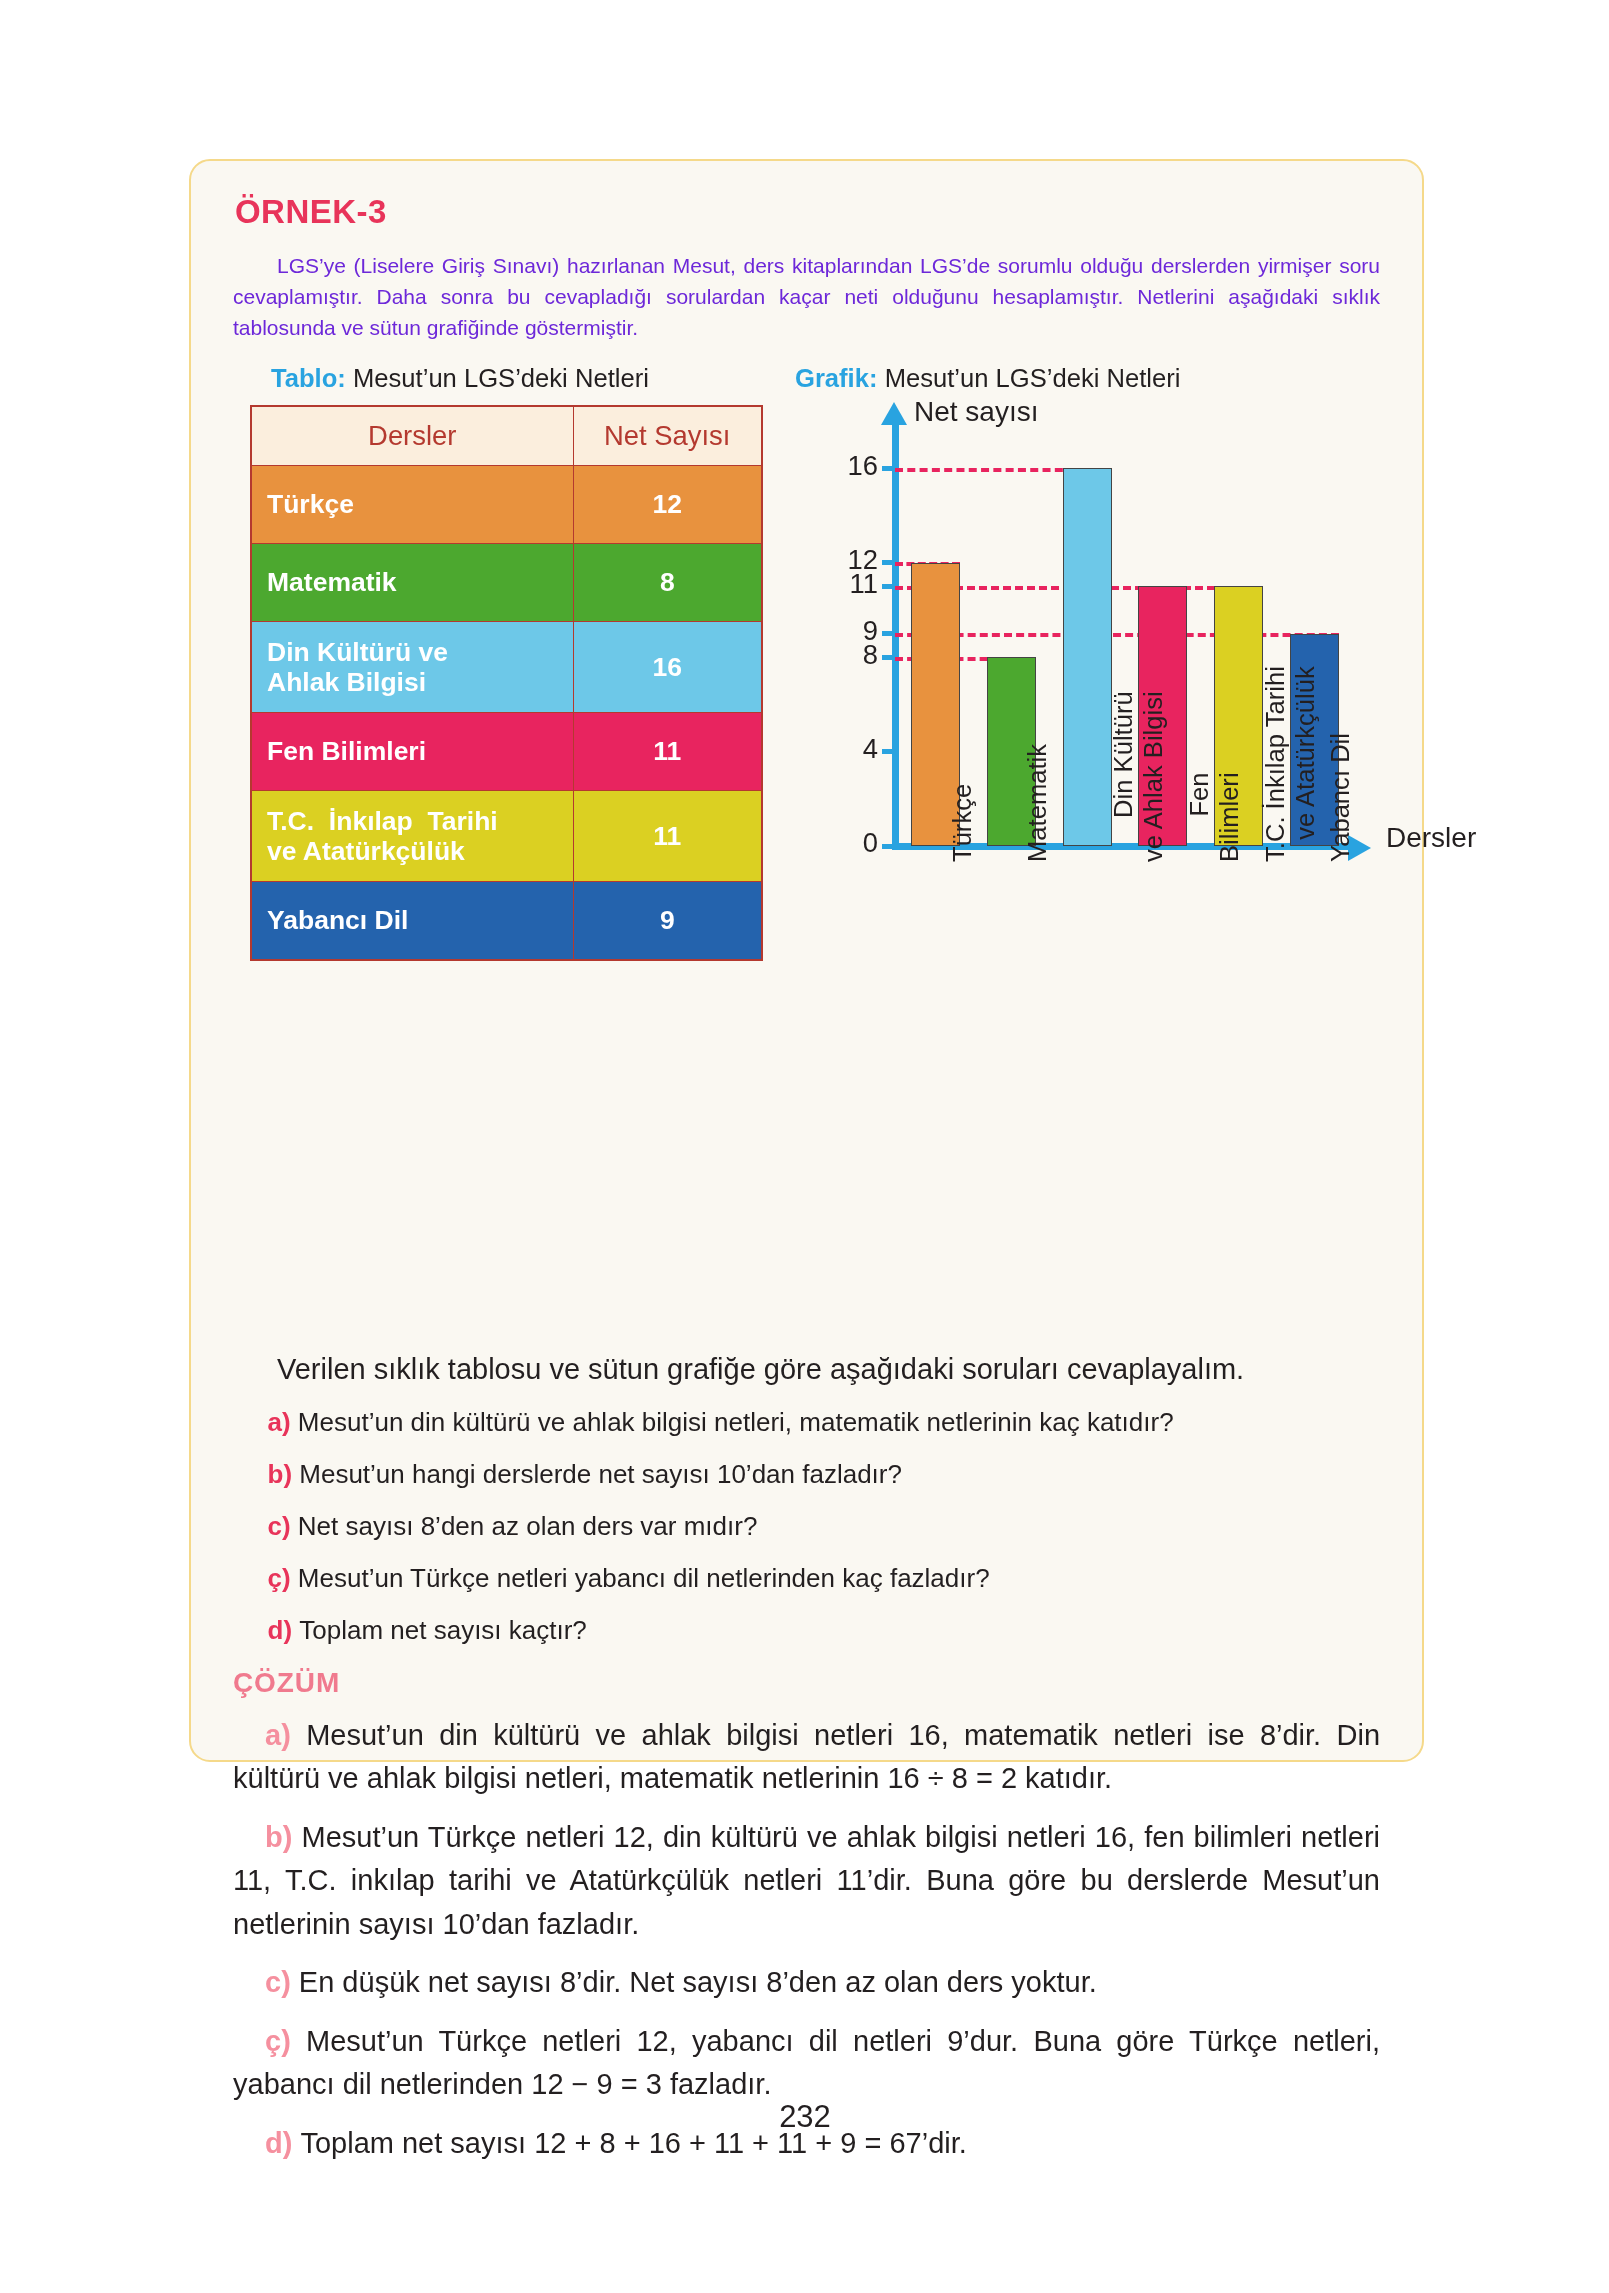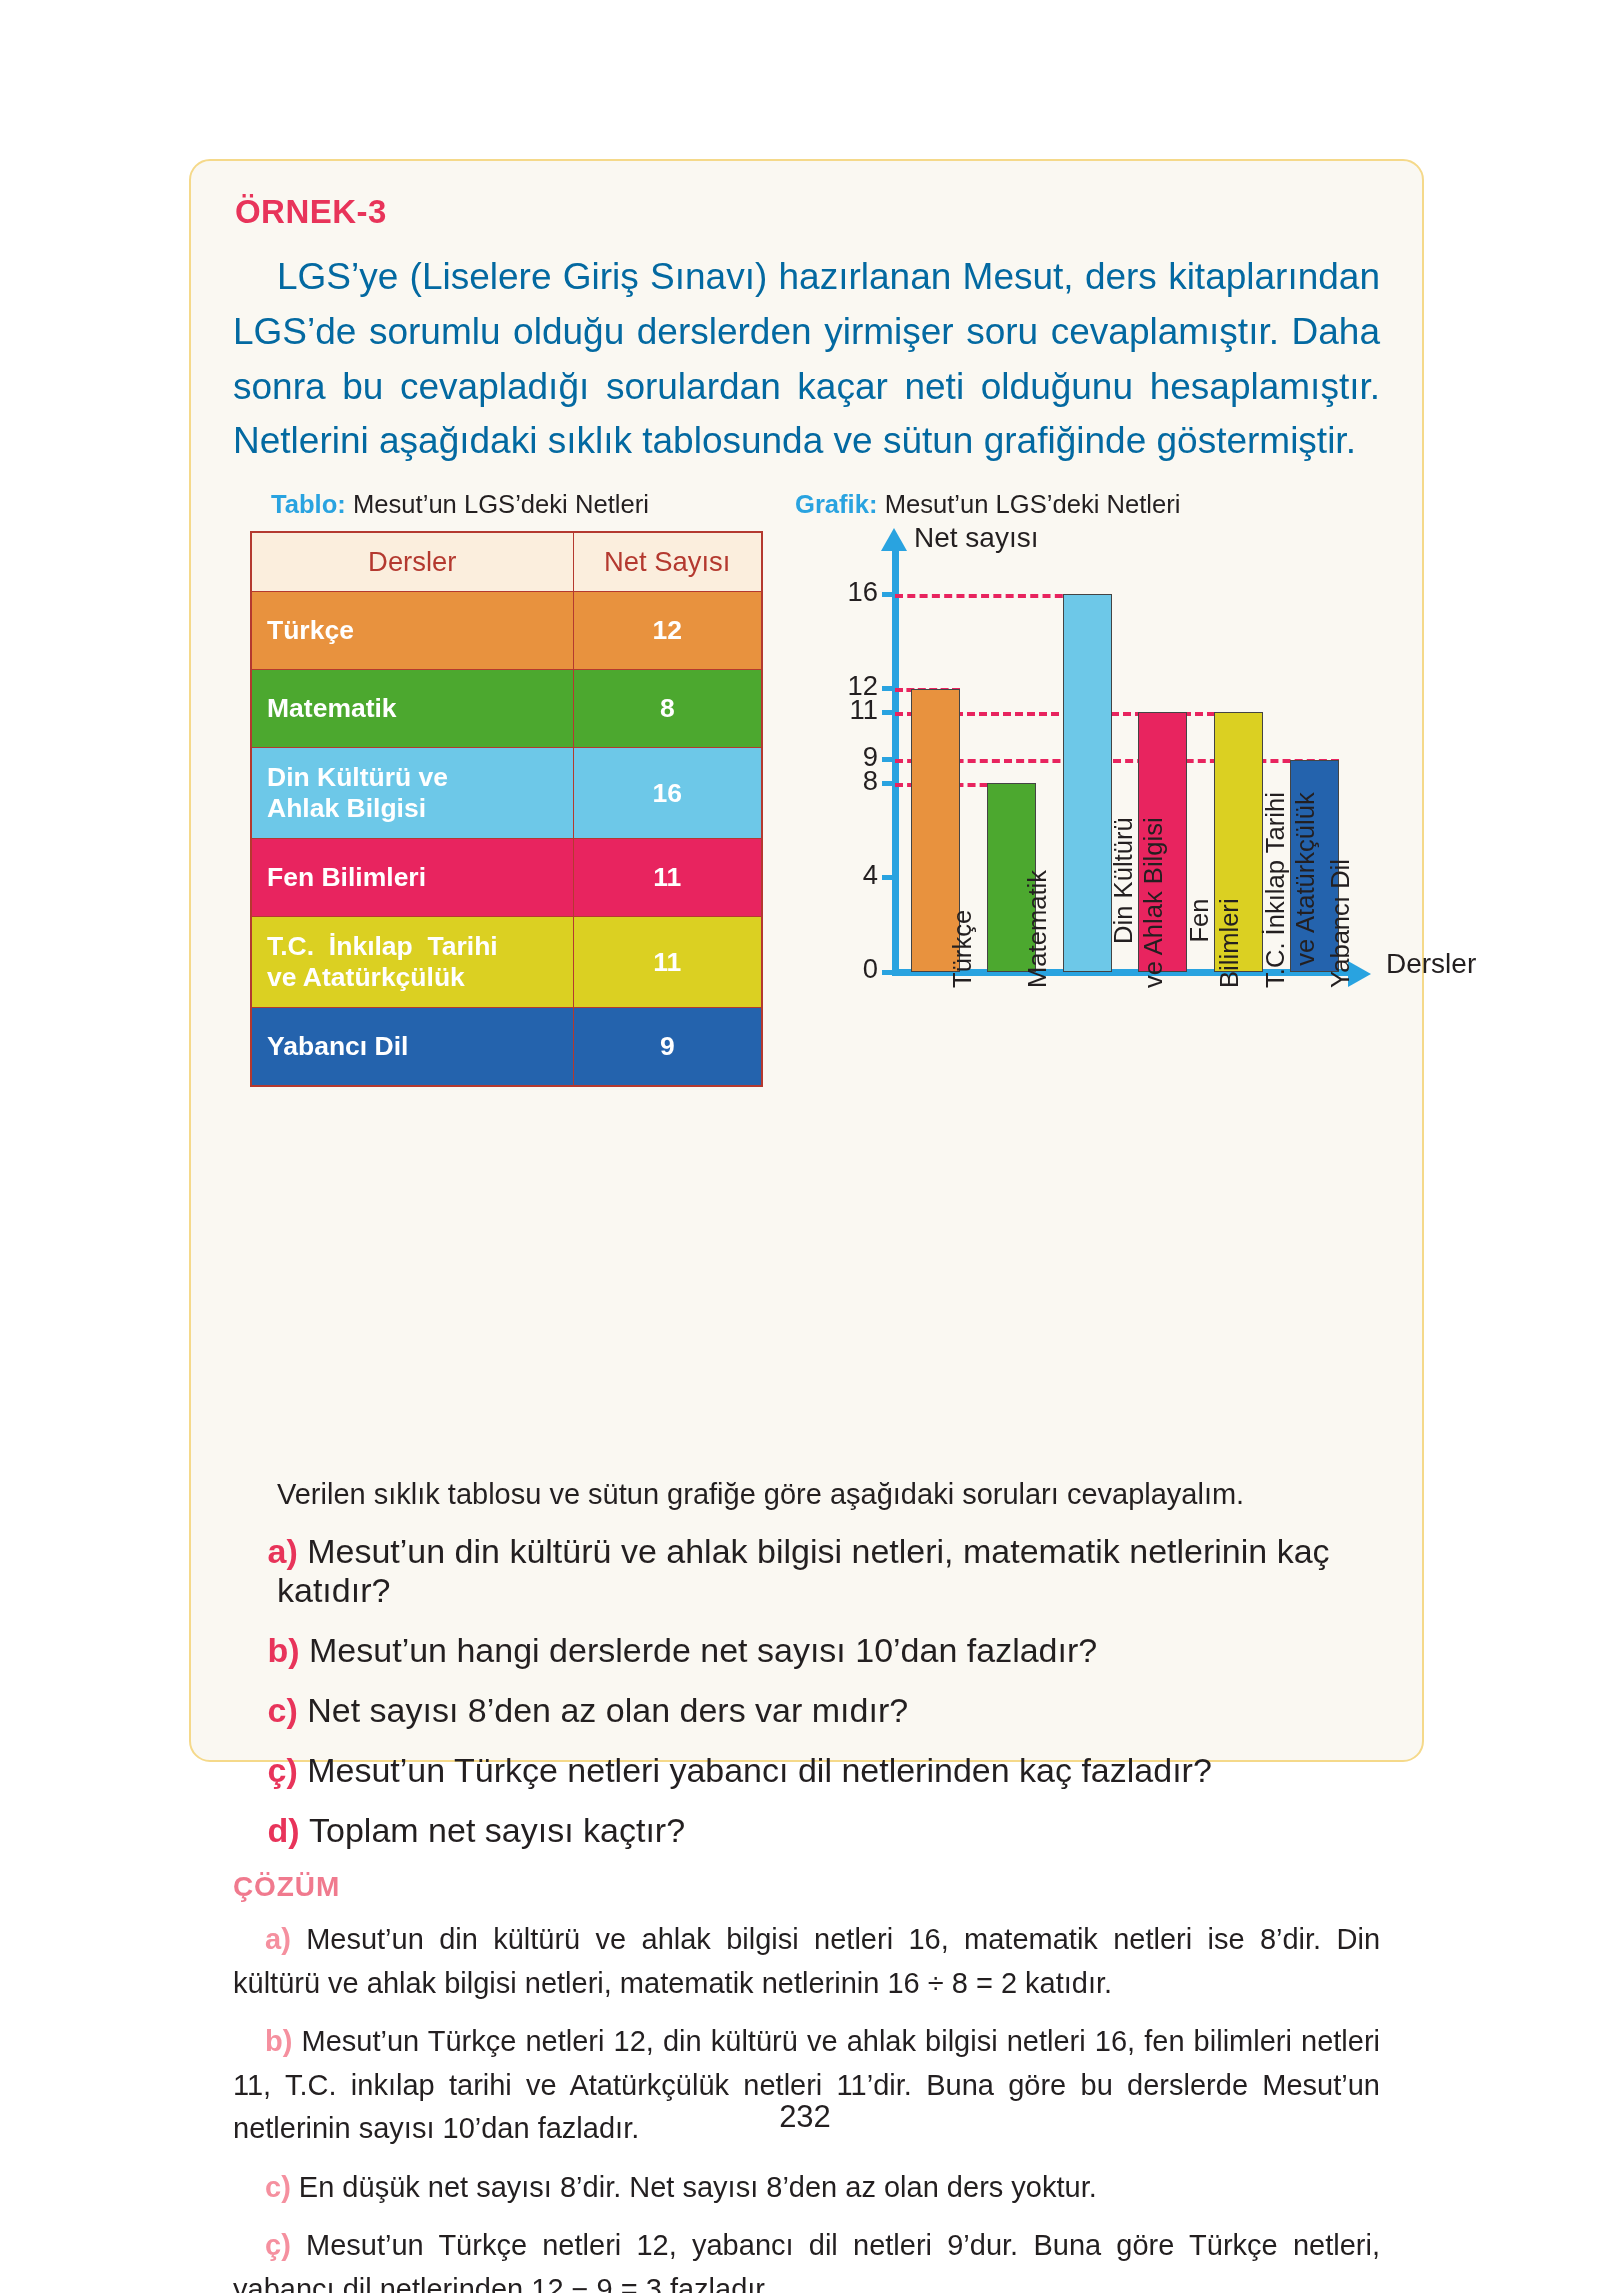--- a/index.html
+++ b/index.html
@@ -26,25 +26,25 @@
 
   .example-heading{
     color:#e8345a;
     font-size:33px;
     font-weight:bold;
     letter-spacing:0.5px;
     margin:5.7px 0 19px 1.9px;
   }
 
   .body-par{
-    font-size:37px;
+    font-size:21px;
     line-height:1.48;
     text-align:justify;
     margin:0 0 7.6px 0;
-    color:#0369a1;
+    color:#6d28d9;
   }
   .body-par.indent{ text-indent:44px; }
 
   
   #figures-row{
     position:relative;
     height:975px;
     margin-top:21px;
   }
 
@@ -145,21 +145,21 @@
   }
   #dersler-axis-title{
     position:absolute; left:606px; top:428px;
     font-size:28px; color:#231f20;
   }
 
   
   #questions{ margin-top:13.2px; }
   .q-lead{ font-size:29px; text-indent:44px; margin:0 0 21px 0; }
   .q-item{
-    font-size:34px;
+    font-size:26px;
     margin:0 0 21px 0;
     padding-left:44px;
     text-indent:-9.5px;
   }
   .q-mark{ color:#e8345a; font-weight:bold; }
 
   #solution-heading{
     color:#f07a8e;
     font-size:28px;
     font-weight:bold;

